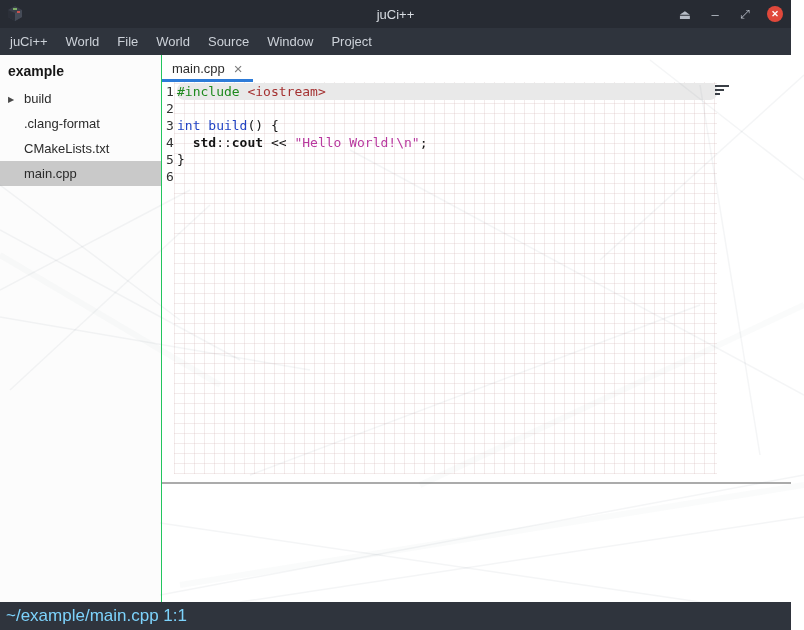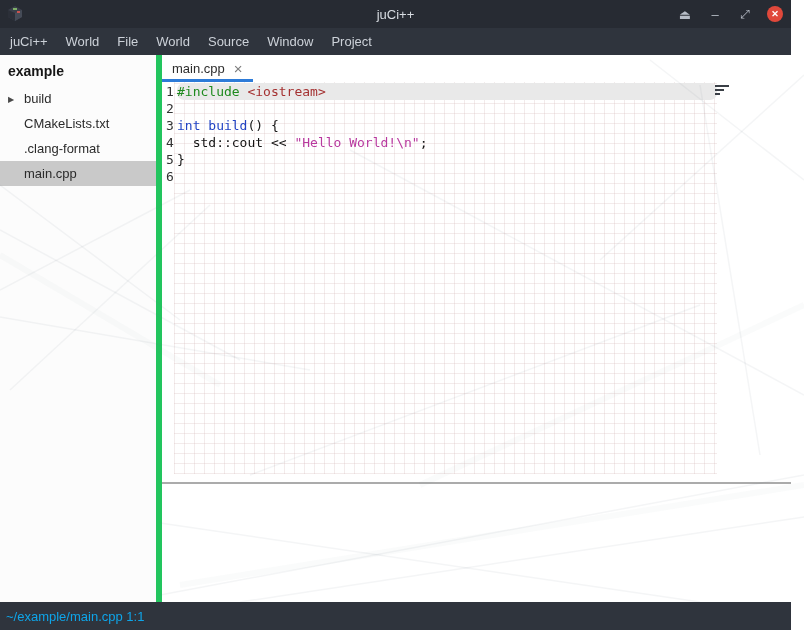--- a/index.html
+++ b/index.html
@@ -15,21 +15,21 @@
   .wbtn.maximize{font-size:12px;}
   .wbtn.close{background:#e0483b;border-radius:50%;color:#fff;font-size:9px;font-weight:bold;}
 
   
   .menubar{height:27px;flex:0 0 auto;background:#2f343d;display:flex;align-items:center;color:#ccd1d8;font-size:13px;padding-left:1px;}
   .menu-item{padding:0 9px;height:27px;display:flex;align-items:center;cursor:default;}
 
   
   .body{flex:1;display:flex;min-height:0;position:relative;background:#fff;}
 
-  .sidebar{width:162px;flex:0 0 auto;background:#fcfcfc;border-right:6px solid #22c55e;box-sizing:border-box;}
+  .sidebar{width:162px;flex:0 0 auto;background:#fcfcfc;border-right:1px solid #22c55e;box-sizing:border-box;}
   .tree-root{font-weight:bold;font-size:14px;color:#161616;padding:8px 8px 7px;}
   .tree-item{height:25px;display:flex;align-items:center;padding-left:24px;position:relative;font-size:13px;color:#2b2b2b;}
   .tree-item.selected{background:#c9c9c9;}
   .expander{position:absolute;left:8px;top:50%;transform:translateY(-50%);font-size:8px;color:#4a4a4a;}
 
   .main{flex:1;min-width:0;display:flex;flex-direction:column;background:#fff;}
   .tabbar{height:27px;flex:0 0 auto;display:flex;background:#fff;}
   .tab{display:flex;align-items:center;gap:9px;padding:0 10px;position:relative;font-size:13px;color:#2e2e2e;cursor:default;}
   .tab.active::after{content:"";position:absolute;left:0;right:0;bottom:0;height:3px;background:#2d7bd8;}
   .tab-close{color:#7d7d7d;font-size:15px;line-height:1;}
@@ -41,31 +41,31 @@
       repeating-linear-gradient(90deg, rgba(200,165,165,0.22) 0, rgba(200,165,165,0.22) 1px, transparent 1px, transparent 10px);}
   .code-area{position:relative;padding-top:1px;z-index:1;}
   .code-line{display:flex;height:17px;line-height:17px;font-family:"DejaVu Sans Mono",monospace;font-size:13px;padding-left:4px;white-space:pre;}
   .gutter{width:10px;flex:0 0 auto;color:#333;}
   .code-text{width:540px;margin-left:1px;}
   .code-text.current{background:#e9e9e9;border-radius:7px;}
   .tok-pre{color:#1e8a1e;}
   .tok-inc{color:#a43030;}
   .tok-kw{color:#2143c4;font-weight:normal;}
   .tok-fn{color:#2143c4;}
-  .tok-ns{color:#141414;font-weight:normal;}
+  .tok-ns{color:#141414;font-weight:bold;}
   .tok-plain{color:#141414;}
   .tok-str{color:#b8399f;}
   .minimap{position:absolute;right:62px;top:3px;display:flex;flex-direction:column;gap:2px;align-items:flex-start;z-index:2;}
   .minimap i{display:block;height:2px;background:#3a3f46;}
 
   .splitter{height:2px;background:#ababab;flex:0 0 auto;}
   .terminal{height:118px;flex:0 0 auto;background:#fff;}
 
   
-  .statusbar{height:28px;flex:0 0 auto;background:#2f343d;color:#0ea5e9;font-size:13px;display:flex;align-items:center;padding-left:6px;box-sizing:border-box;}
+  .statusbar{height:28px;flex:0 0 auto;background:#2f343d;color:#7dd3fc;font-size:17px;display:flex;align-items:center;padding-left:6px;box-sizing:border-box;}
 
   
   .bg-art{position:absolute;left:0;top:0;width:804px;height:547px;pointer-events:none;z-index:3;}
 </style>
 </head>
 <body>
 
 <div class="window">
 
   <div class="titlebar">
@@ -100,24 +100,24 @@
   <div class="body">
 
     <div class="sidebar">
       <div class="tree-root">example</div>
       <div>
           <div class="tree-item">
             <span class="expander">▶</span>
             <span class="tree-label">build</span>
           </div>
           <div class="tree-item">
-            <span class="tree-label">CMakeLists.txt</span>
+            <span class="tree-label">.clang-format</span>
           </div>
           <div class="tree-item">
-            <span class="tree-label">.clang-format</span>
+            <span class="tree-label">CMakeLists.txt</span>
           </div>
           <div class="tree-item selected">
             <span class="tree-label">main.cpp</span>
           </div>
         </div>
     </div>
 
     <div class="main">
       <div class="tabbar">
           <div class="tab active">

